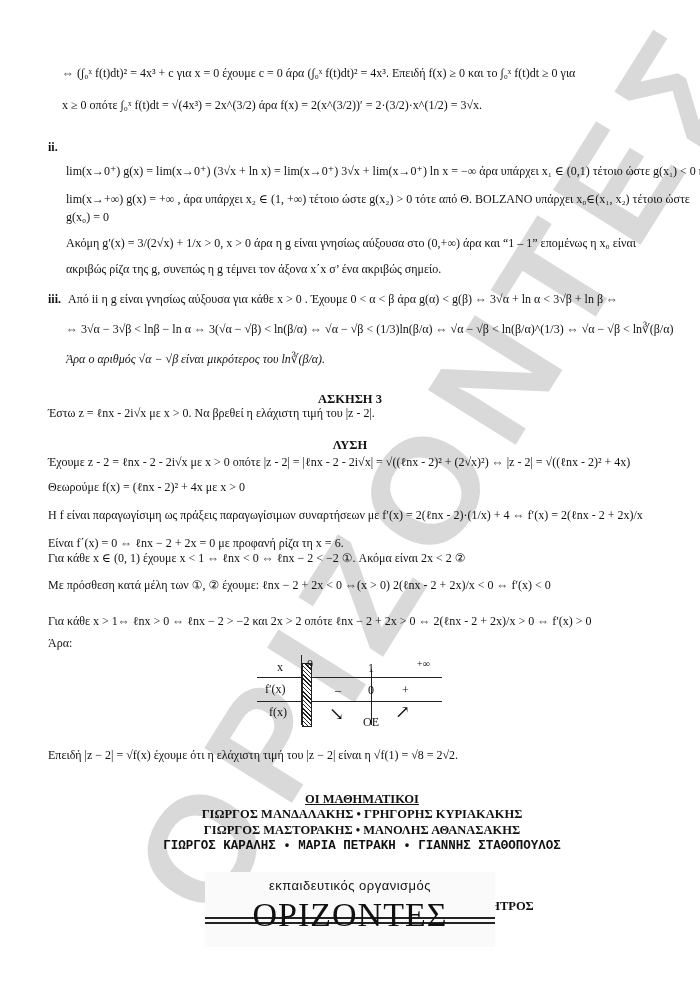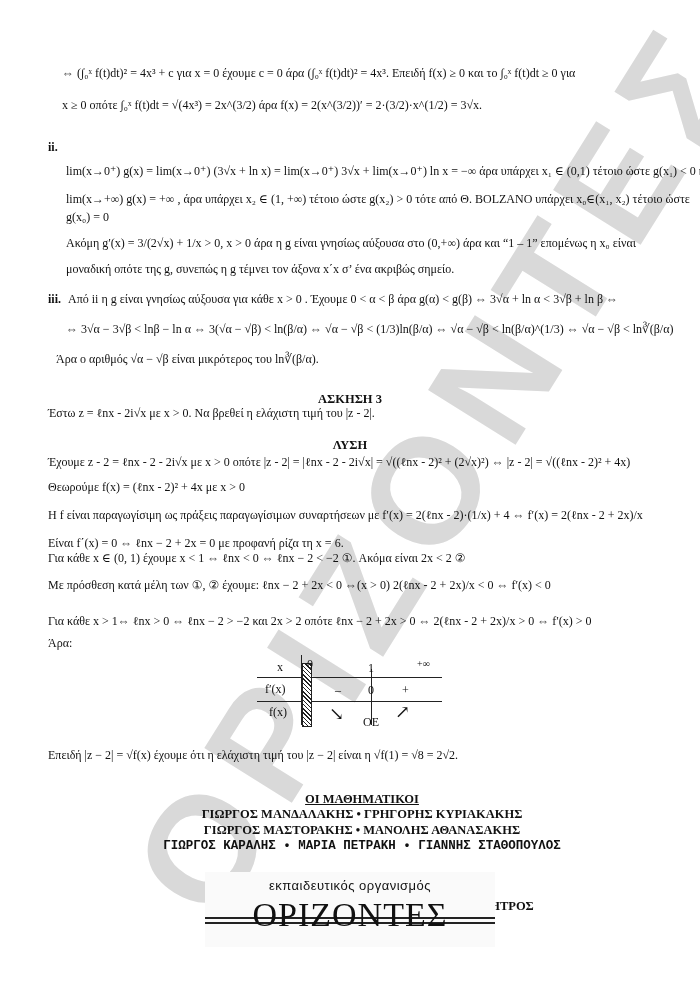--- a/index.html
+++ b/index.html
@@ -32,26 +32,26 @@
 <div class="content">
 
   <div class="line" style="left:62px;top:66px;">⇔ (∫₀ˣ f(t)dt)² = 4x³ + c  για  x = 0 έχουμε c = 0 άρα (∫₀ˣ f(t)dt)² = 4x³.  Επειδή  f(x) ≥ 0  και το ∫₀ˣ f(t)dt ≥ 0  για</div>
   <div class="line" style="left:62px;top:98px;">x ≥ 0 οπότε ∫₀ˣ f(t)dt = √(4x³) = 2x^(3/2)  άρα  f(x) = 2(x^(3/2))′ = 2·(3/2)·x^(1/2) = 3√x.</div>
 
   <div class="line b" style="left:48px;top:140px;">ii.</div>
   <div class="line" style="left:66px;top:164px;">lim(x→0⁺) g(x) = lim(x→0⁺) (3√x + ln x) = lim(x→0⁺) 3√x + lim(x→0⁺) ln x = −∞  άρα υπάρχει x₁ ∈ (0,1)  τέτοιο ώστε g(x₁) &lt; 0 και</div>
   <div class="line" style="left:66px;top:192px;">lim(x→+∞) g(x) = +∞ , άρα υπάρχει x₂ ∈ (1, +∞) τέτοιο ώστε g(x₂) &gt; 0 τότε από Θ. BOLZANO υπάρχει x₀∈(x₁, x₂) τέτοιο ώστε</div>
   <div class="line" style="left:66px;top:210px;">g(x₀) = 0</div>
   <div class="line" style="left:66px;top:236px;">Ακόμη  g′(x) = 3/(2√x) + 1/x &gt; 0, x &gt; 0  άρα η g είναι γνησίως αύξουσα στο (0,+∞) άρα και “1 – 1” επομένως η x₀ είναι</div>
-  <div class="line" style="left:66px;top:262px;">μοναδική οπότε της g, συνεπώς η g τέμνει τον άξονα x΄x σ’ ένα ακριβώς σημείο.</div>
+  <div class="line" style="left:66px;top:262px;">ακριβώς ρίζα της g, συνεπώς η g τέμνει τον άξονα x΄x σ’ ένα ακριβώς σημείο.</div>
 
   <div class="line b" style="left:48px;top:292px;">iii.</div>
   <div class="line" style="left:68px;top:292px;">Από ii η g είναι γνησίως αύξουσα για κάθε  x &gt; 0 . Έχουμε 0 &lt; α &lt; β άρα  g(α) &lt; g(β) ⇔ 3√α + ln α &lt; 3√β + ln β ⇔</div>
   <div class="line" style="left:66px;top:322px;">⇔ 3√α − 3√β &lt; lnβ − ln α ⇔ 3(√α − √β) &lt; ln(β/α) ⇔ √α − √β &lt; (1/3)ln(β/α) ⇔ √α − √β &lt; ln(β/α)^(1/3) ⇔ √α − √β &lt; ln∛(β/α)</div>
-  <div class="line" style="left:56px;top:352px;">Άρα ο αριθμός √α − √β  είναι μικρότερος του  ln∛(β/α).</div>
+  <div class="line" style="left:66px;top:352px;font-style:italic;">Άρα ο αριθμός √α − √β  είναι μικρότερος του  ln∛(β/α).</div>
 
   <div class="center title" style="top:392px;">ΑΣΚΗΣΗ 3</div>
   <div class="line" style="left:48px;top:406px;">Έστω  z = ℓnx - 2i√x  με x &gt; 0. Να βρεθεί η ελάχιστη τιμή του |z - 2|.</div>
 
   <div class="center title" style="top:438px;">ΛΥΣΗ</div>
   <div class="line" style="left:48px;top:455px;text-align:center;">Έχουμε z - 2 = ℓnx - 2 - 2i√x  με x &gt; 0  οπότε |z - 2| = |ℓnx - 2 - 2i√x| = √((ℓnx - 2)² + (2√x)²) ⇔ |z - 2| = √((ℓnx - 2)² + 4x)</div>
   <div class="line" style="left:48px;top:480px;">Θεωρούμε f(x) = (ℓnx - 2)² + 4x με x &gt; 0</div>
   <div class="line" style="left:48px;top:508px;">Η f είναι παραγωγίσιμη ως πράξεις παραγωγίσιμων συναρτήσεων με  f′(x) = 2(ℓnx - 2)·(1/x) + 4 ⇔ f′(x) = 2(ℓnx - 2 + 2x)/x</div>
   <div class="line" style="left:48px;top:536px;">Είναι f΄(x) = 0 ⇔ ℓnx − 2 + 2x = 0 με προφανή ρίζα τη x = 6.</div>
   <div class="line" style="left:48px;top:551px;">Για κάθε x ∈ (0, 1) έχουμε x &lt; 1 ⇔ ℓnx  &lt; 0 ⇔ ℓnx  − 2 &lt; −2  ①.  Ακόμα είναι 2x &lt; 2  ②</div>

